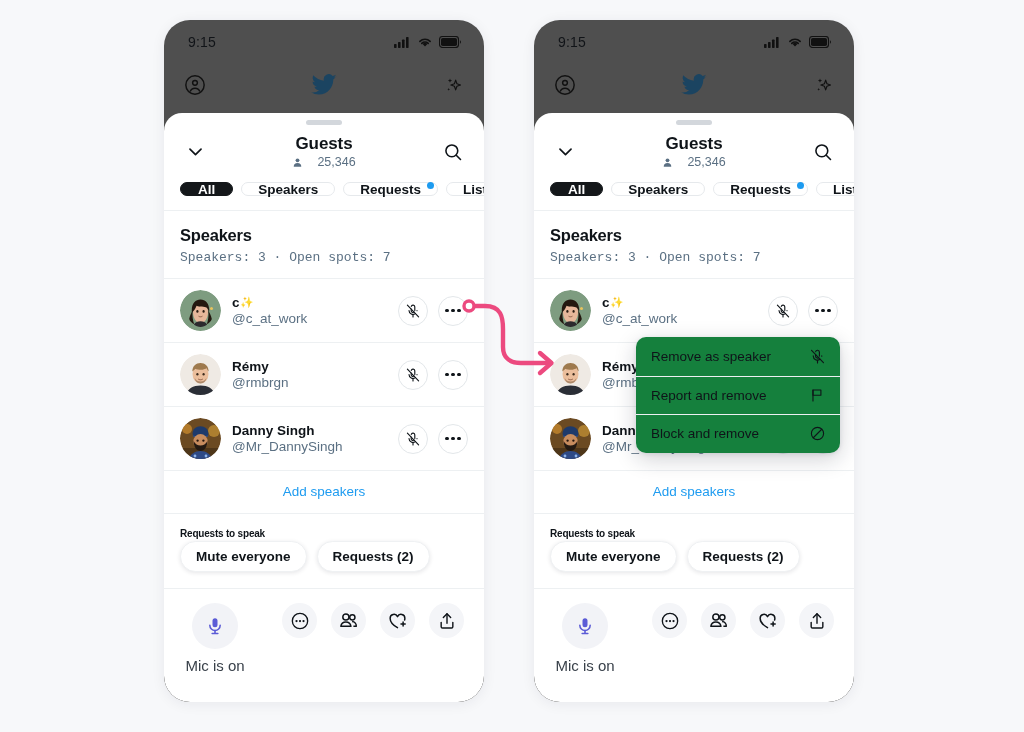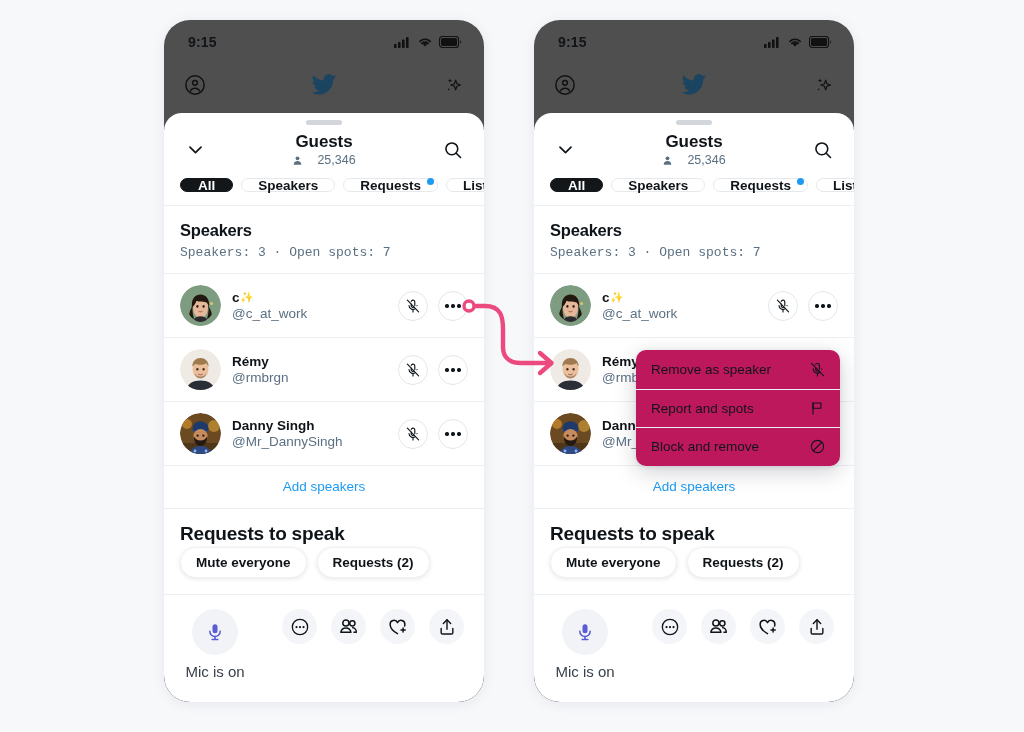--- a/index.html
+++ b/index.html
@@ -27,21 +27,21 @@
   .backdrop {
     position: absolute; left: 0; top: 0; width: 320px; height: 100%;
     background: #4F4F4F;
   }
   .statusbar {
     position: relative; height: 44px;
     display: flex; align-items: center; justify-content: space-between;
     padding: 0 22px 0 24px;
   }
   .status-time {
-    font-size: 14px; font-weight: 700; color: #111418;
+    font-size: 14px; font-weight: 400; color: #111418;
     letter-spacing: .2px;
   }
   .status-icons { display: flex; align-items: center; gap: 6px; }
 
   .topnav {
     position: relative; height: 42px;
     display: flex; align-items: center; justify-content: space-between;
     padding: 0 20px;
   }
   .topnav .bird { position: absolute; left: 50%; transform: translateX(-50%); }
@@ -146,21 +146,21 @@
 
   .add-speakers {
     text-align: center; padding: 13px 0 14px;
     font-size: 13.5px; color: #1D9BF0; font-weight: 400;
     border-top: 1px solid #EDF0F2;
     cursor: pointer;
   }
 
   
   .req { padding: 14px 16px 16px; border-top: 1px solid #EDF0F2; }
-  .req-title { font-size: 19px; font-weight: 700; color: #0F1419; letter-spacing: -.2px; }
+  .req-title { font-size: 10px; font-weight: 700; color: #0F1419; letter-spacing: -.2px; }
   .req-pills { display: flex; gap: 10px; margin-top: 2px; }
   .pill {
     height: 31px; padding: 0 15px;
     border-radius: 16px; background: #FFFFFF;
     border: 1px solid #EFF1F3;
     box-shadow: 0 1px 4px rgba(25,30,50,.11);
     display: flex; align-items: center;
     font-size: 13.5px; font-weight: 700; color: #0F1419;
     cursor: pointer;
   }
@@ -185,23 +185,23 @@
   .bi {
     width: 35px; height: 35px; border-radius: 50%;
     background: #F4F5F8;
     display: flex; align-items: center; justify-content: center;
     cursor: pointer;
   }
 
   
   .ctx-menu {
     position: absolute;
-    left: 102px; top: 330px;
+    left: 102px; top: 317px;
     width: 204px;
-    background: #be185d;
+    background: #15803d;
     border-radius: 10px;
     box-shadow: 0 6px 22px rgba(20,25,45,.20), 0 1px 4px rgba(20,25,45,.10);
     overflow: hidden;
     z-index: 30;
   }
   .ctx-item {
     height: 38.5px;
     display: flex; align-items: center; justify-content: space-between;
     padding: 0 14px 0 15px;
     font-size: 13.5px; color: #0F1419;
@@ -764,21 +764,21 @@
           <span>Remove as speaker</span>
           <svg width="17" height="17" viewBox="0 0 24 24">
             <path d="M9.4 5.2a2.7 2.7 0 0 1 5.3.6v5.6" stroke="#0F1419" stroke-width="1.6" fill="none" stroke-linecap="round"></path>
             <path d="M9.3 9.2v2.3a2.7 2.7 0 0 0 4.3 2.2" stroke="#0F1419" stroke-width="1.6" fill="none" stroke-linecap="round"></path>
             <path d="M6 11.2a6 6 0 0 0 9.6 4.7M18 11.2v.5" stroke="#0F1419" stroke-width="1.6" fill="none" stroke-linecap="round"></path>
             <path d="M12 17.6V21" stroke="#0F1419" stroke-width="1.6" stroke-linecap="round"></path>
             <path d="M3.6 3.2 20.4 20.8" stroke="#0F1419" stroke-width="1.6" stroke-linecap="round"></path>
           </svg>
         </div>
         <div class="ctx-item">
-          <span>Report and spots</span>
+          <span>Report and remove</span>
           <svg width="17" height="17" viewBox="0 0 24 24">
             <path d="M5.6 4.2h11.2v7.4H5.6z" stroke="#0F1419" stroke-width="1.6" fill="none" stroke-linejoin="round"></path>
             <path d="M5.6 4.2v15.6" stroke="#0F1419" stroke-width="1.6" stroke-linecap="round"></path>
           </svg>
         </div>
         <div class="ctx-item">
           <span>Block and remove</span>
           <svg width="17" height="17" viewBox="0 0 24 24">
             <circle cx="12" cy="12" r="8.6" stroke="#0F1419" stroke-width="1.6" fill="none"></circle>
             <path d="M6 18 18 6" stroke="#0F1419" stroke-width="1.6" stroke-linecap="round"></path>

